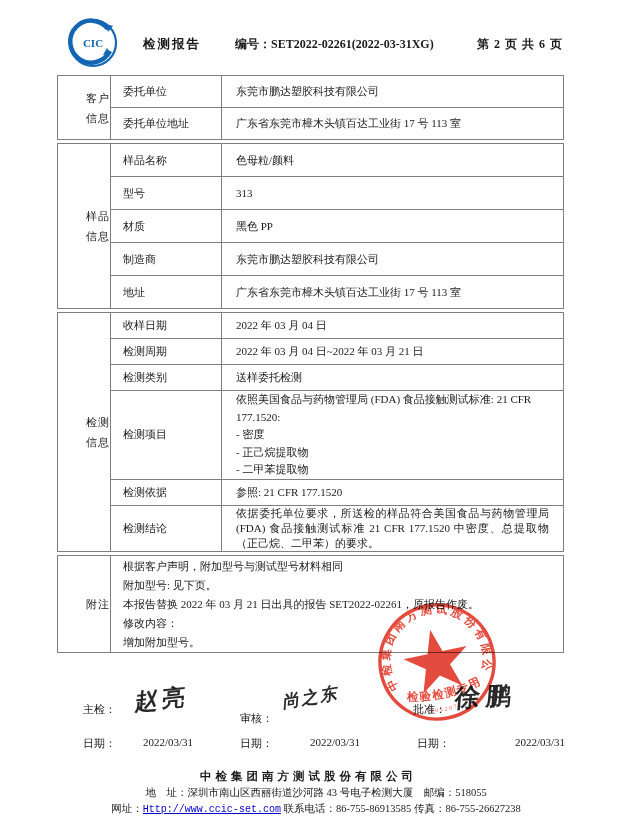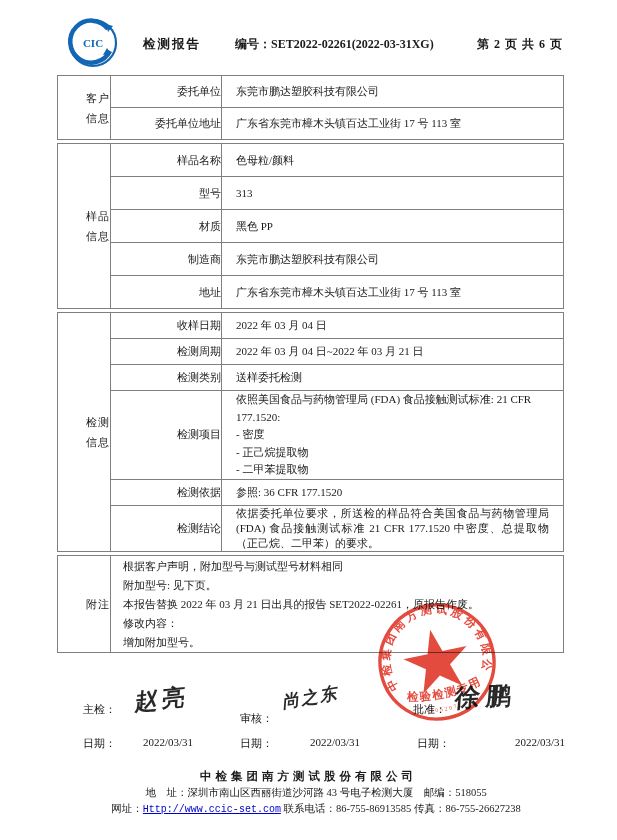--- a/index.html
+++ b/index.html
@@ -18,21 +18,21 @@
   .hdr-no { position:absolute; left:178px; top:22px; font-size:12px; font-weight:bold;text-align:right; }
   .hdr-page { position:absolute; right:0px; top:22px; font-size:12px; font-weight:bold; letter-spacing:1px; }
 
   
   .tables { position:absolute; top:75px; left:57px; width:506px; }
   table.sec { border-collapse:collapse; table-layout:fixed; width:506px; margin-bottom:3px; }
   table.sec td { border:1px solid #7f7f7f; font-size:11px; vertical-align:middle; }
   col.c1 { width:53px; } col.c2 { width:111px; } col.c3 { width:342px; }
   td.sec-label { text-align:right; }
   td.sec-label span { display:block; line-height:20px; letter-spacing:1px; }
-  td.f { padding-left:4px;text-align:right; }
+  td.f { padding-left:12px; }
   td.v { padding-left:14px; padding-right:14px; }
   tr.h32 { height:32px; } tr.h33 { height:33px; } tr.h26 { height:26px; }
   tr.h88 { height:88px; } tr.h46 { height:46px; } tr.h97 { height:97px; }
   td.multi { vertical-align:middle; }
   td.multi div { line-height:17.5px; }
   td.concl { font-size:10.6px; }
   td.concl div { line-height:15.2px; text-align:justify; }
   td.notes { vertical-align:middle; padding-left:12px; }
   td.notes div { line-height:19px; }
 
@@ -163,21 +163,21 @@
         <td class="v multi">
           <div>依照美国食品与药物管理局 (FDA) 食品接触测试标准: 21 CFR</div>
           <div>177.1520:</div>
           <div>- 密度</div>
           <div>- 正己烷提取物</div>
           <div>- 二甲苯提取物</div>
         </td>
       </tr>
       <tr class="h26">
         <td class="f">检测依据</td>
-        <td class="v">参照: 36 CFR 177.1520</td>
+        <td class="v">参照: 21 CFR 177.1520</td>
       </tr>
       <tr class="h46">
         <td class="f">检测结论</td>
         <td class="v concl">
           <div>依据委托单位要求，所送检的样品符合美国食品与药物管理局 (FDA) 食品接触测试标准 21 CFR 177.1520 中密度、总提取物（正己烷、二甲苯）的要求。</div>
         </td>
       </tr>
     </tbody>
       </table>
 

